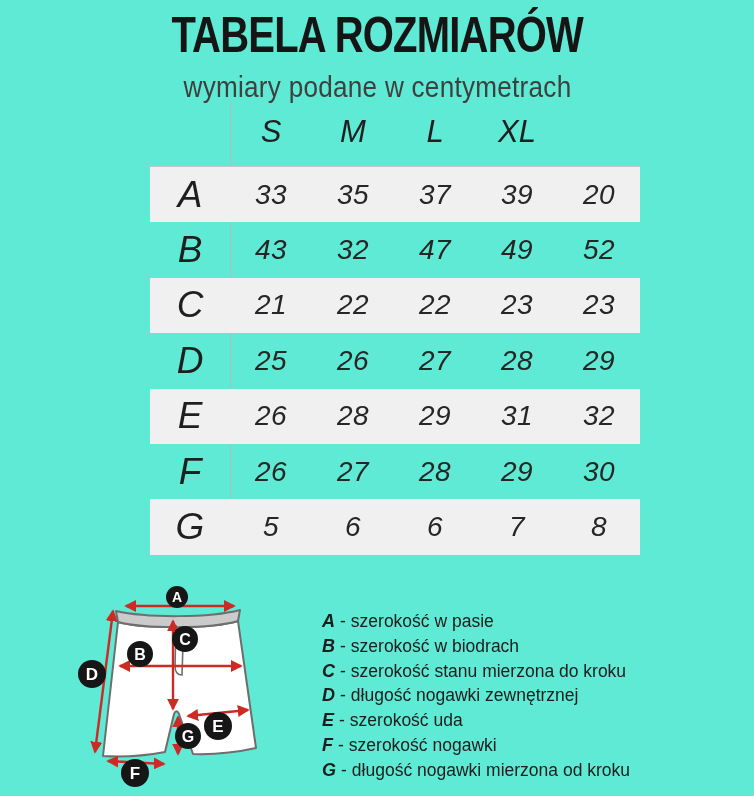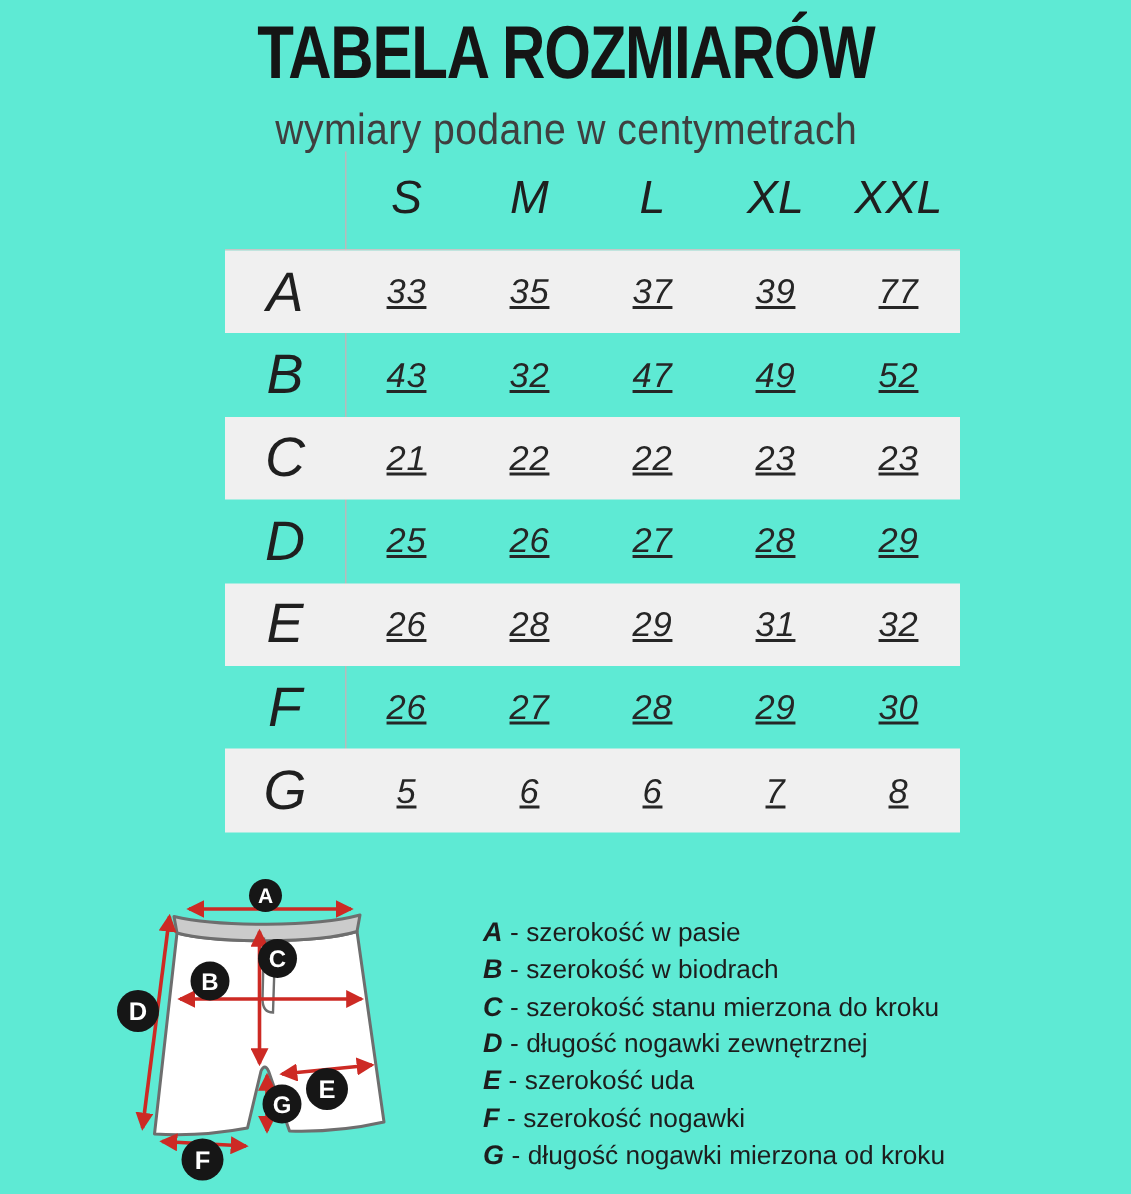--- a/index.html
+++ b/index.html
@@ -19,21 +19,21 @@
     transform:scaleX(0.90);transform-origin:center;white-space:nowrap;letter-spacing:0.3px;
   }
   
   .size-table{position:absolute;left:150px;top:112px;width:490px;}
   .trow{display:grid;grid-template-columns:80px repeat(5,82px);height:55.4px;align-items:center;}
   .trow.thead{height:54px;border-bottom:1px solid #c6c6c6;align-items:start;}
   .trow.striped{background:#f0f0f0;}
   .cell{text-align:center;font-style:italic;color:#262626;}
   .colh{font-size:31px;line-height:40px;color:#1f1f1f;}
   .lbl{font-size:37px;font-weight:400;color:#1f1f1f;}
-  .val{font-size:23px;letter-spacing:0.5px;text-decoration:underline;}
+  .val{font-size:28px;letter-spacing:0.5px;}
   .vline{position:absolute;left:230px;top:101px;width:1px;height:453px;background:#b9b9b9;}
   
   .legend{position:absolute;left:296px;top:609px;font-size:17.5px;color:#1d1d1d;margin-left:26px;}
   .legend-line{height:24.8px;line-height:24.8px;white-space:nowrap;}
   .lk{font-weight:bold;font-style:italic;font-size:18px;}
   .sep{margin:0 5px;}
   
   .diagram{position:absolute;left:70px;top:586px;width:232px;height:212px;}
 </style>
 </head>
@@ -50,30 +50,29 @@
 
   <div class="vline"></div>
 
   <div class="size-table">
     <div class="trow thead">
       <div class="cell lbl"></div>
       <div class="cell colh">S</div>
       <div class="cell colh">M</div>
       <div class="cell colh">L</div>
       <div class="cell colh">XL</div>
-      <div class="cell colh">XXL</div>
     </div>
 
     <div class="trow striped">
       <div class="cell lbl">A</div>
       <div class="cell val">33</div>
       <div class="cell val">35</div>
       <div class="cell val">37</div>
       <div class="cell val">39</div>
-      <div class="cell val">77</div>
+      <div class="cell val">20</div>
     </div>
 
     <div class="trow">
       <div class="cell lbl">B</div>
       <div class="cell val">43</div>
       <div class="cell val">32</div>
       <div class="cell val">47</div>
       <div class="cell val">49</div>
       <div class="cell val">52</div>
     </div>

